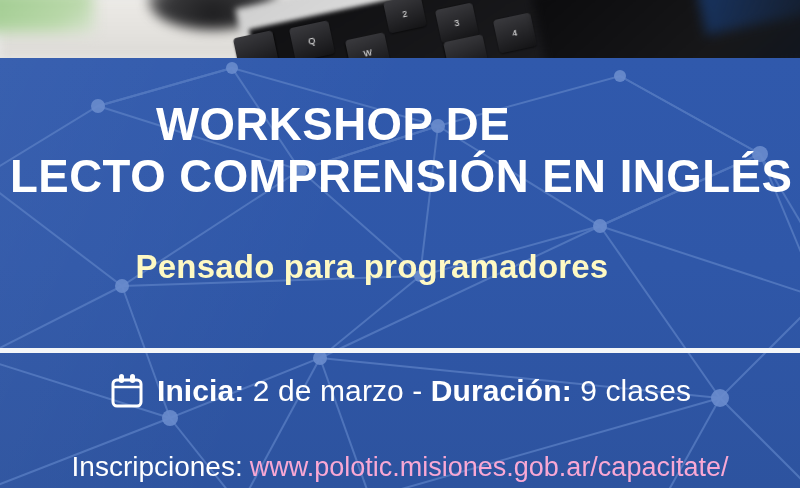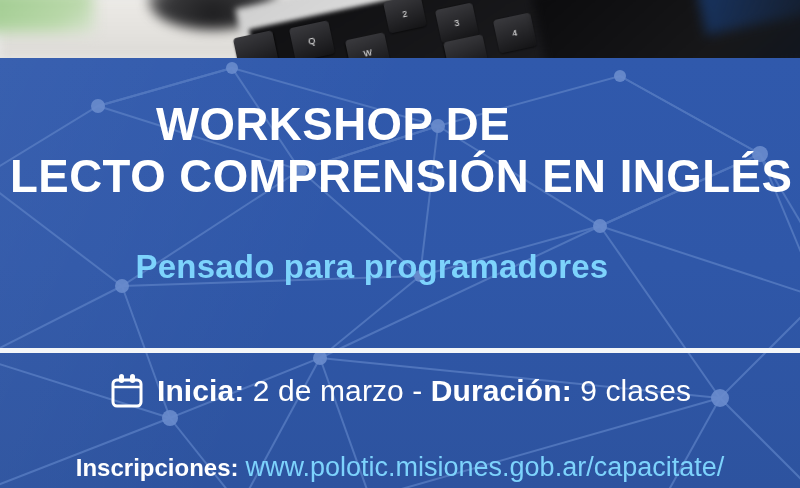--- a/index.html
+++ b/index.html
@@ -151,21 +151,21 @@
   .title-line.l2 {
     font-size: 47px;
   }
 
   .subtitle {
     position: absolute;
     left: 0;
     top: 247px;
     width: 744px;
     text-align: center;
-    color: #7dd3fc;
+    color: #fef9c3;
     font-family: "Liberation Sans", sans-serif;
     font-weight: bold;
     font-size: 33px;
     line-height: 40px;
     letter-spacing: 0.2px;
     white-space: nowrap;
   }
 
   .date-row {
     position: absolute;
@@ -195,26 +195,26 @@
     position: absolute;
     left: 0;
     top: 450px;
     width: 800px;
     text-align: center;
     white-space: nowrap;
   }
   .signup-label {
     color: #ffffff;
     font-family: "Liberation Sans", sans-serif;
-    font-weight: bold;
-    font-size: 24px;
+    font-weight: normal;
+    font-size: 28px;
     line-height: 34px;
   }
   .signup-url {
-    color: #7dd3fc;
+    color: #f9a8d4;
     font-family: "Liberation Sans", sans-serif;
     font-weight: normal;
     font-size: 27px;
     line-height: 34px;
     margin-left: 7px;
   }
 </style>
 </head>
 <body>
 

